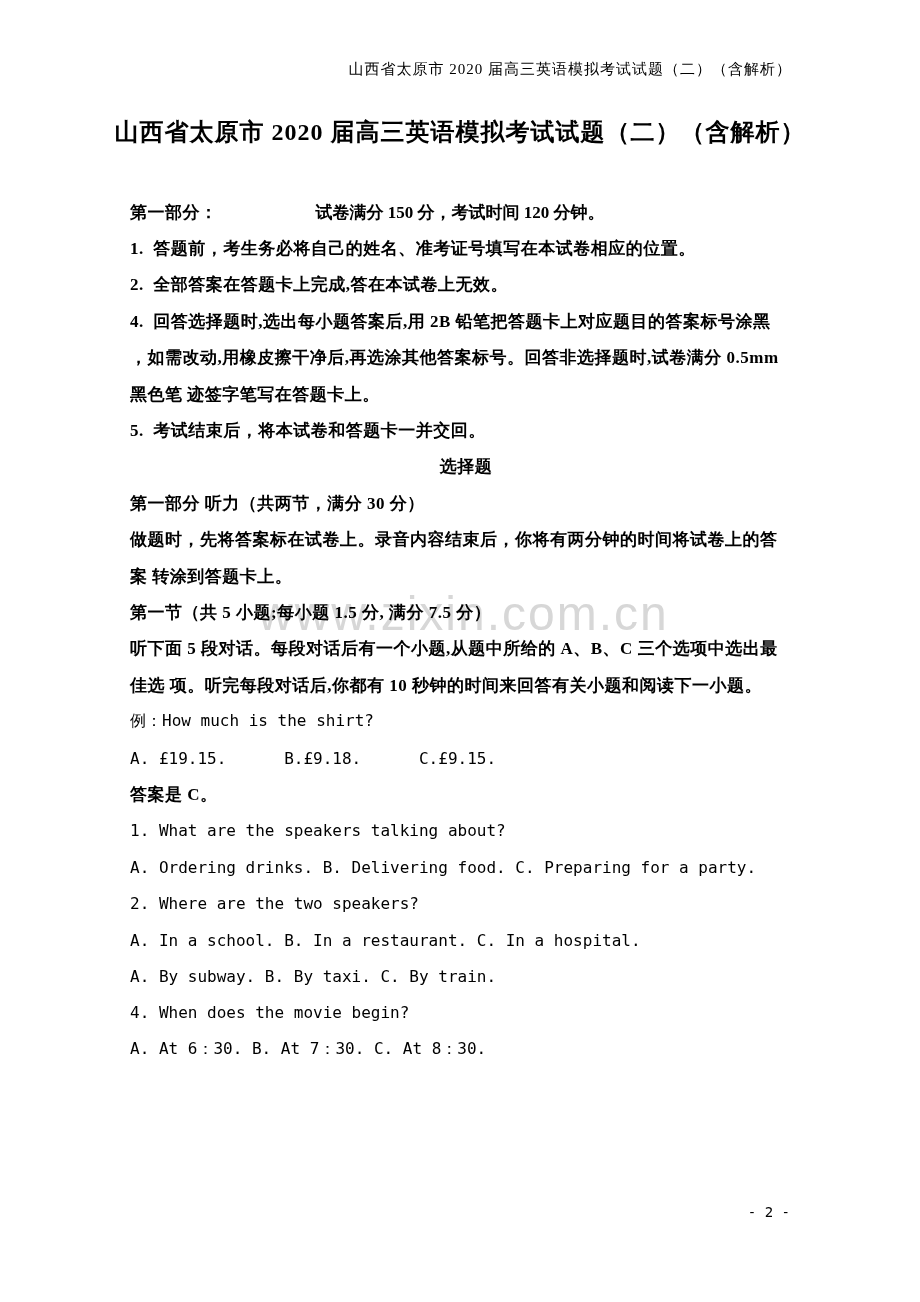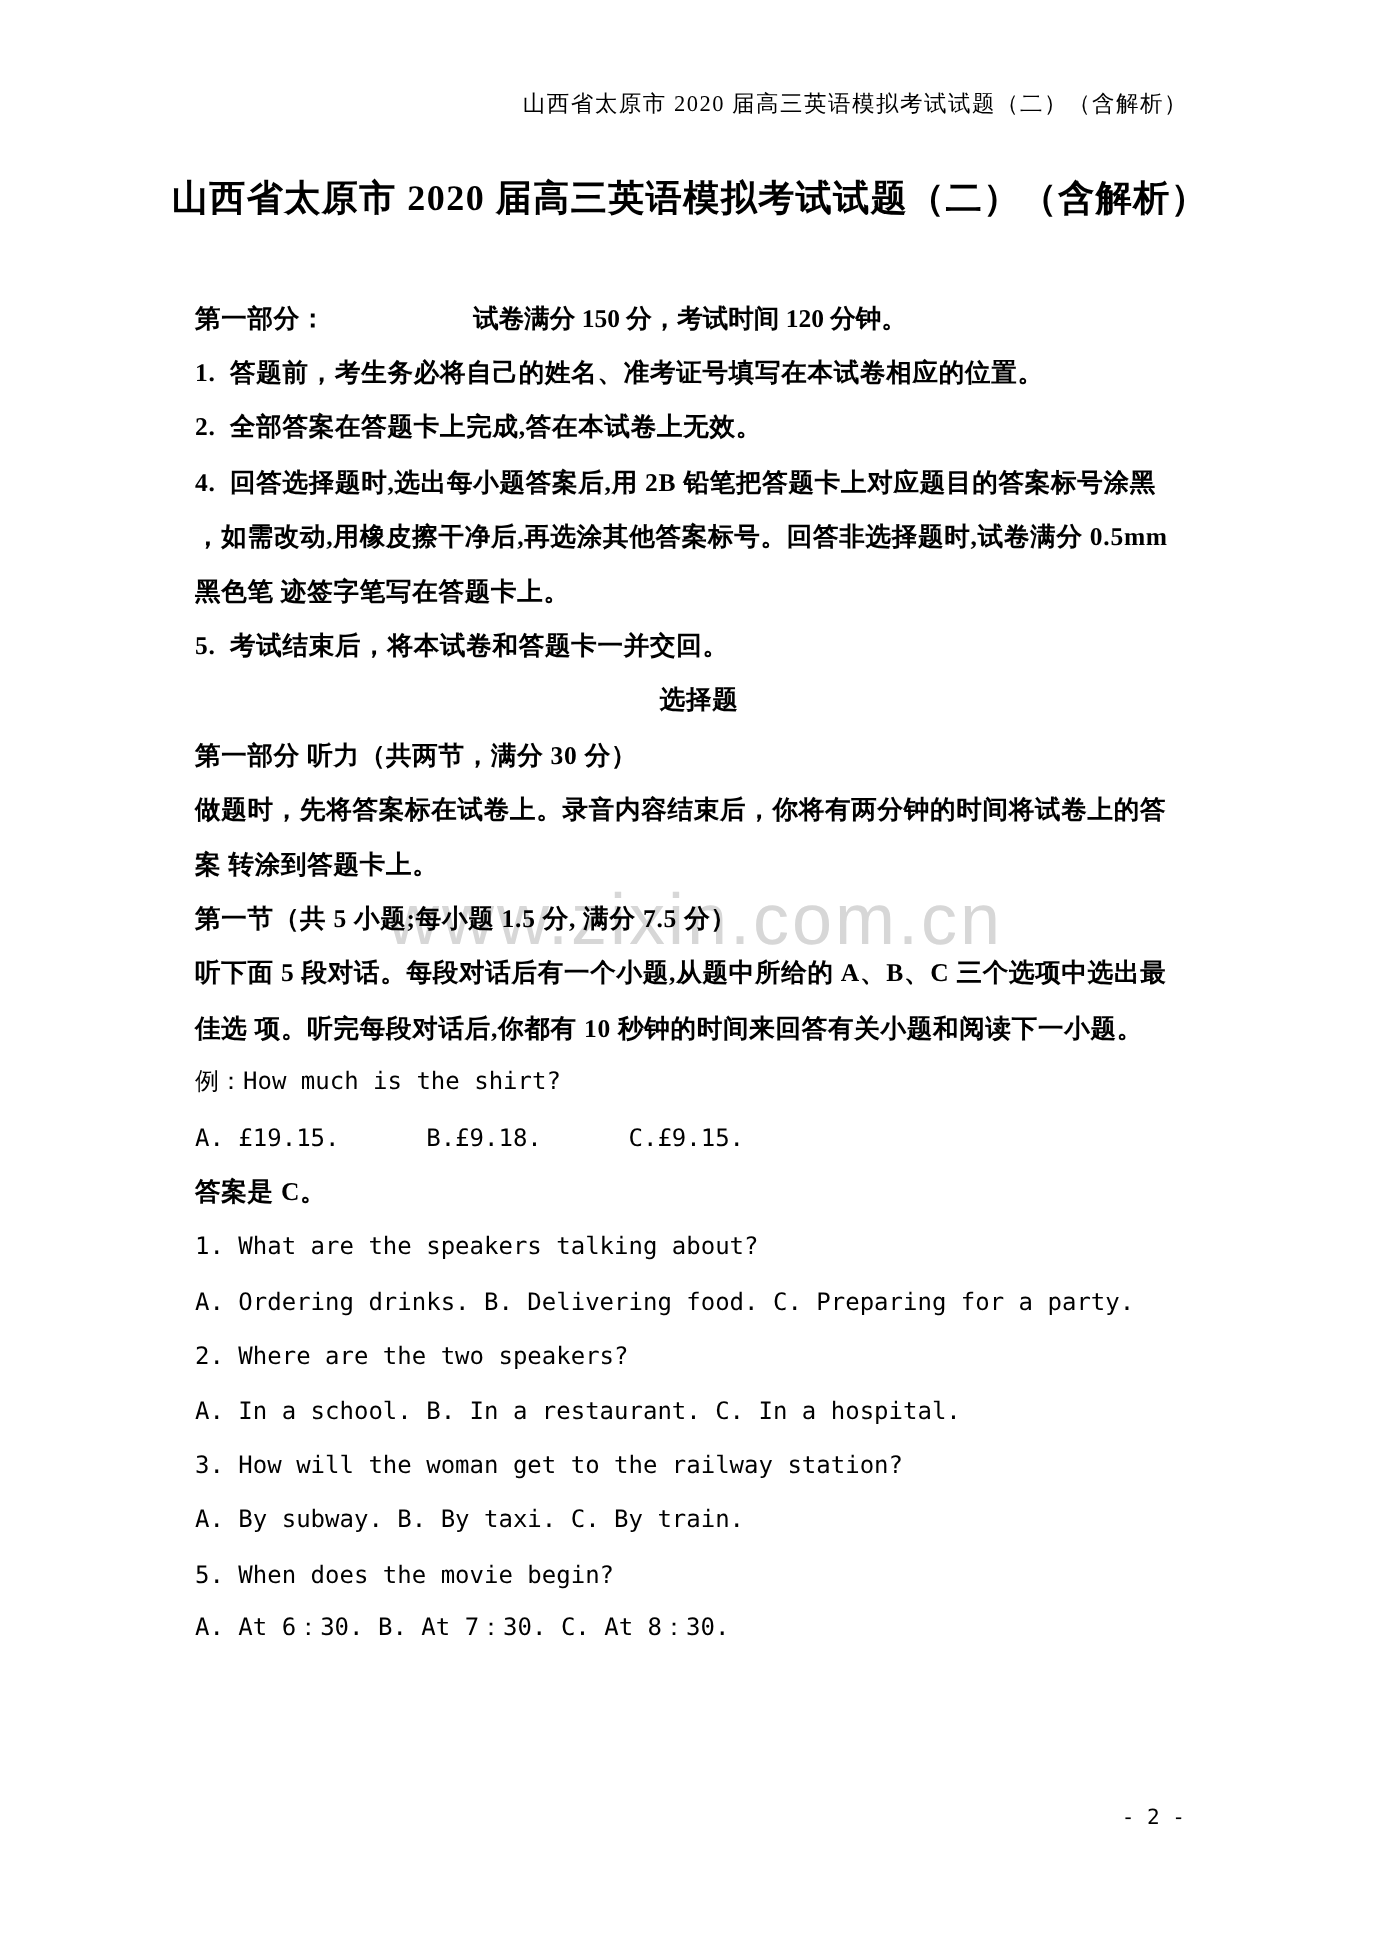--- a/index.html
+++ b/index.html
@@ -122,21 +122,20 @@
     <div class="ln cn">佳选 项。听完每段对话后,你都有 10 秒钟的时间来回答有关小题和阅读下一小题。</div>
 
     <div class="ln en">例：How much is the shirt?</div>
     <div class="ln en">A. £19.15.      B.£9.18.      C.£9.15.</div>
     <div class="ln cn">答案是 C。</div>
 
     <div class="ln en">1. What are the speakers talking about?</div>
     <div class="ln en">A. Ordering drinks. B. Delivering food. C. Preparing for a party.</div>
     <div class="ln en">2. Where are the two speakers?</div>
     <div class="ln en">A. In a school. B. In a restaurant. C. In a hospital.</div>
-    <div class="ln en">3. How will the woman get to the railway station?</div>
     <div class="ln en">A. By subway. B. By taxi. C. By train.</div>
-    <div class="ln en">5. When does the movie begin?</div>
+    <div class="ln en">4. When does the movie begin?</div>
     <div class="ln en">A. At 6：30. B. At 7：30. C. At 8：30.</div>
   </div>
 
   <div class="page-footer">- 2 -</div>
 
 </div>
 
 </body></html>

